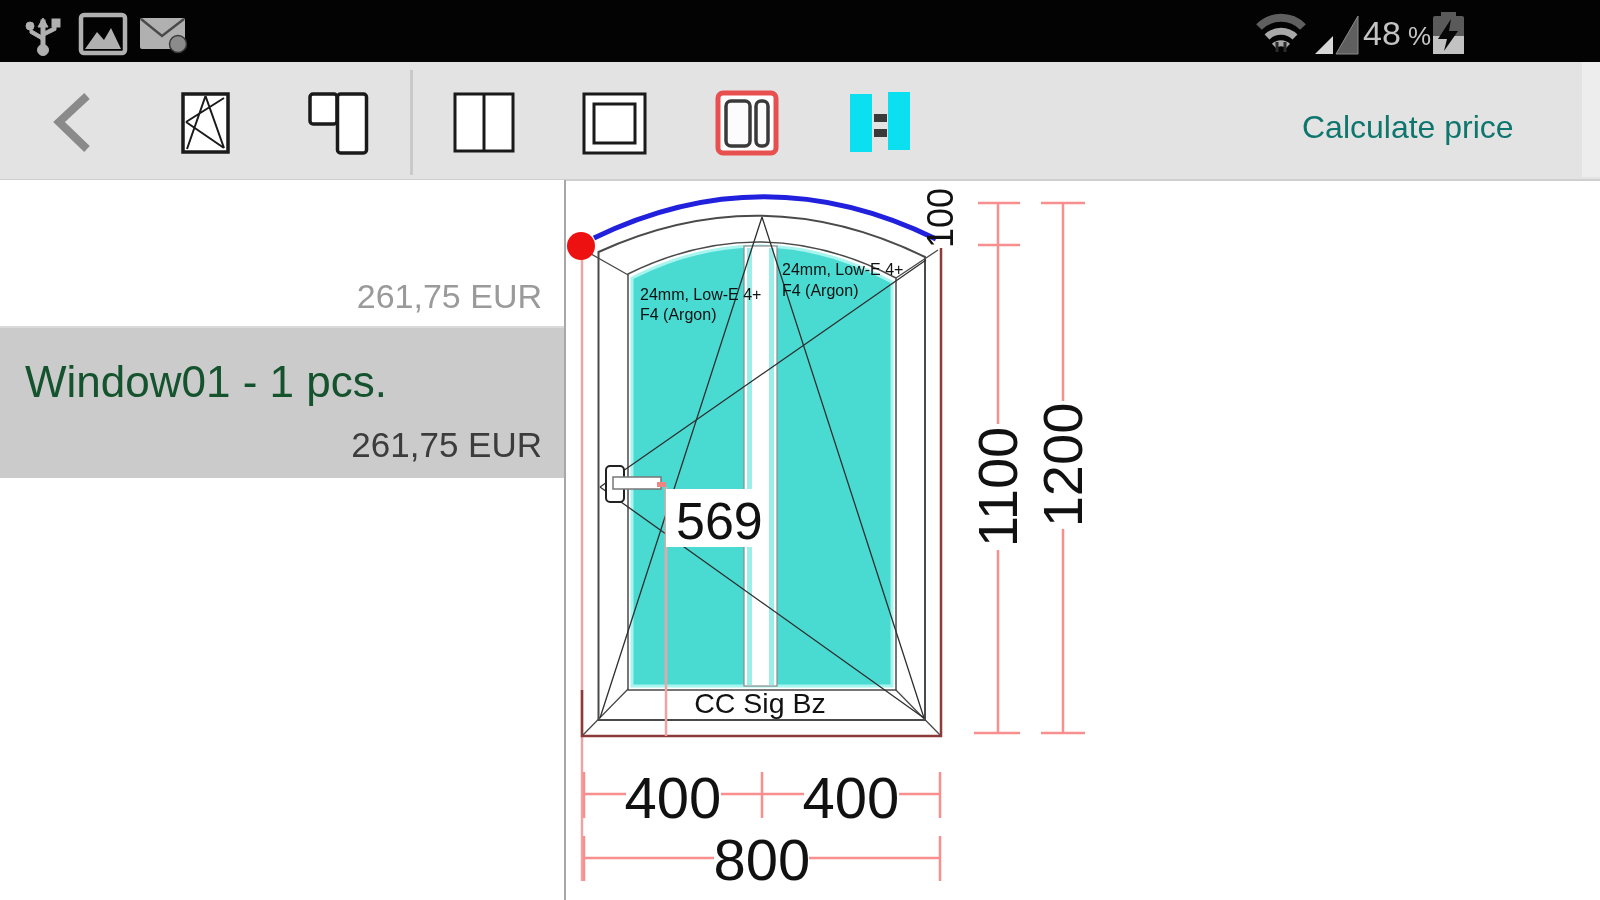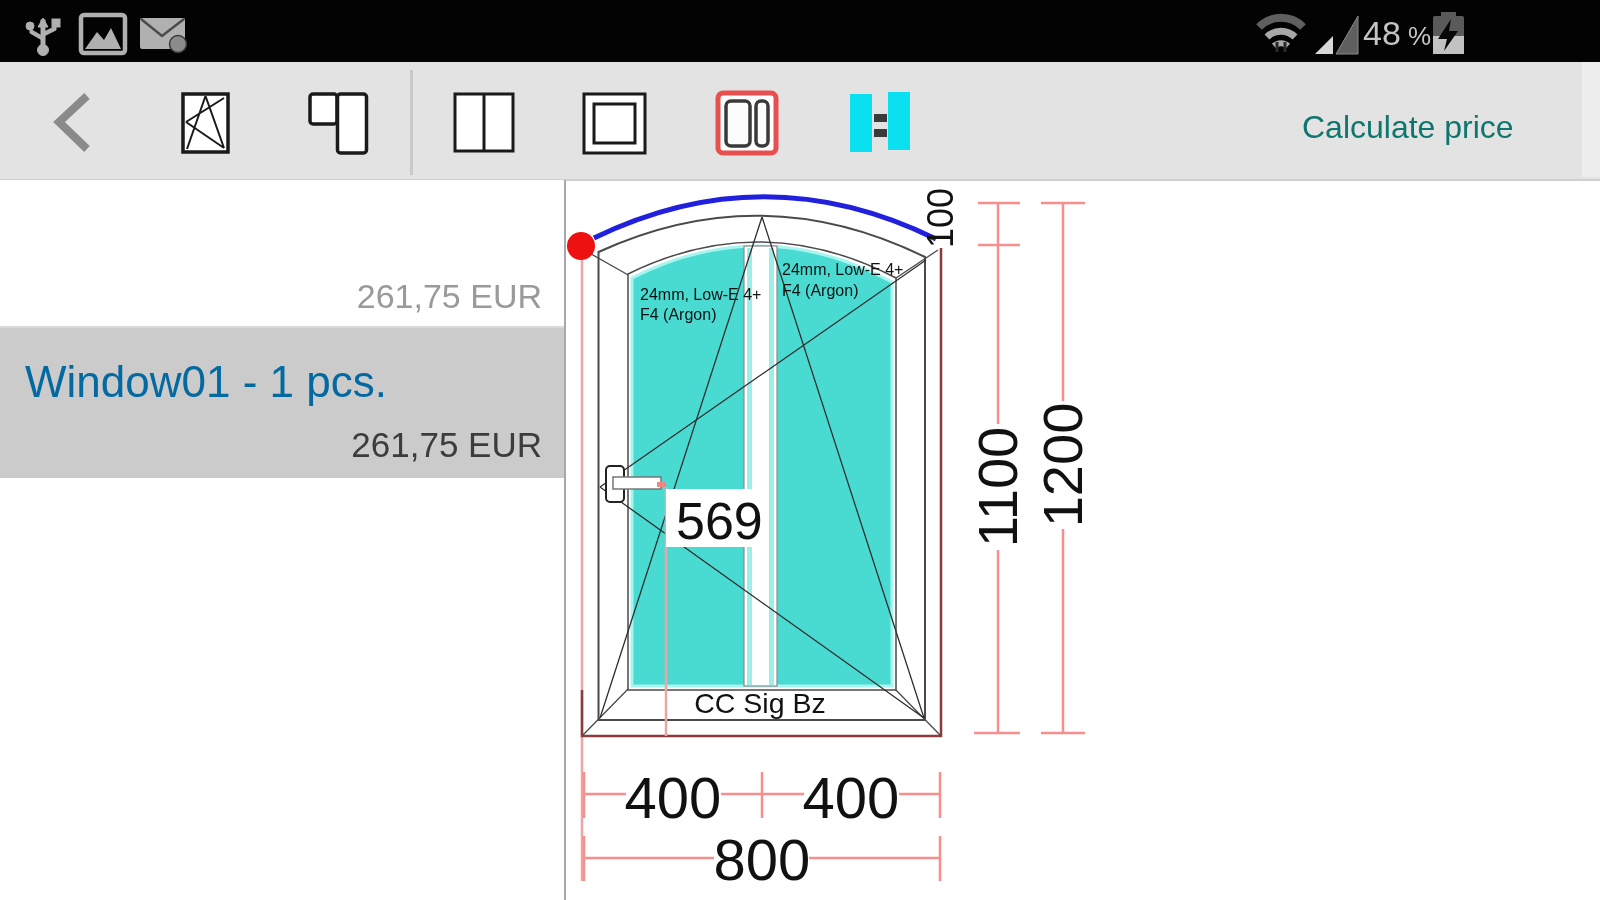--- a/index.html
+++ b/index.html
@@ -23,21 +23,21 @@
 
   <div class="abs" style="left:1302px;top:102px;width:240px;color:#0f766e;font-size:32px;margin-top:7px;">Calculate price</div>
 
   <div class="abs" style="left:0;top:180px;width:564px;height:146px;background:#ffffff;border-bottom:2px solid #dadada;"></div>
 
 
   <div class="abs" style="left:242px;top:277px;width:300px;text-align:right;color:#9a9a9a;font-size:34px;">261,75 EUR</div>
 
   <div class="abs" style="left:0;top:328px;width:564px;height:150px;background:#cbcbcb;"></div>
 
-  <div class="abs" style="left:25px;top:357px;color:#0369a1;font-size:44px;text-align:center;">Window01 - 1 pcs.</div>
+  <div class="abs" style="left:25px;top:357px;color:#14532d;font-size:44px;text-align:center;">Window01 - 1 pcs.</div>
 
   <div class="abs" style="left:242px;top:425px;width:300px;text-align:right;color:#3c3c3c;font-size:35px;">261,75 EUR</div>
 
   <div class="abs" style="left:564px;top:180px;width:2px;height:720px;background:#a8a8a8;"></div>
 
   <svg class="abs" style="left:0;top:0;" width="1600" height="900" viewBox="0 0 1600 900">
 
     <g stroke="#b0b0b0" fill="#b0b0b0">
       <path d="M43 18 L38 27 L48 27 Z"></path>
       <rect x="41" y="20" width="4" height="28"></rect>

